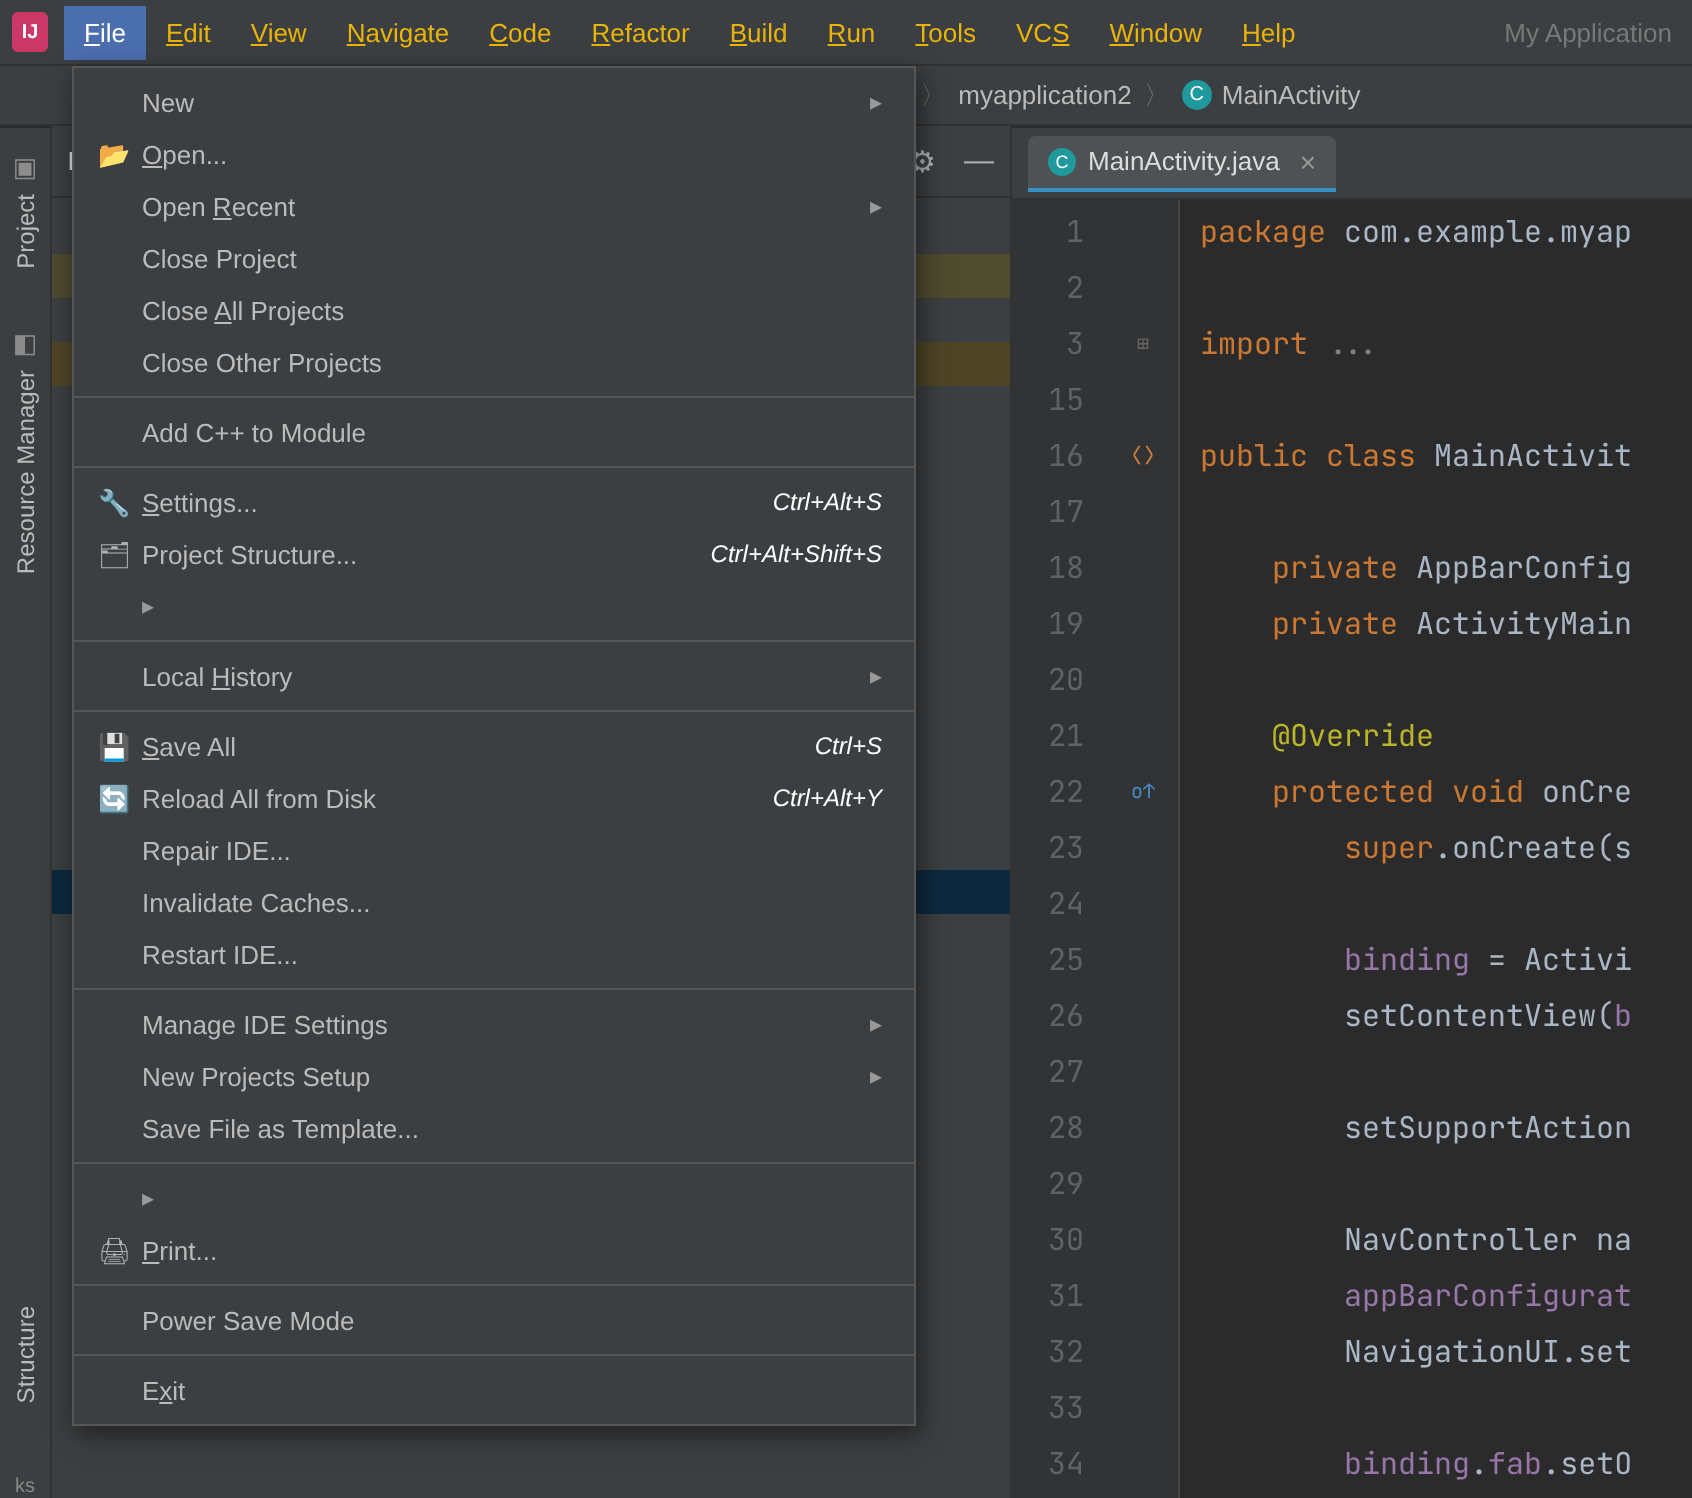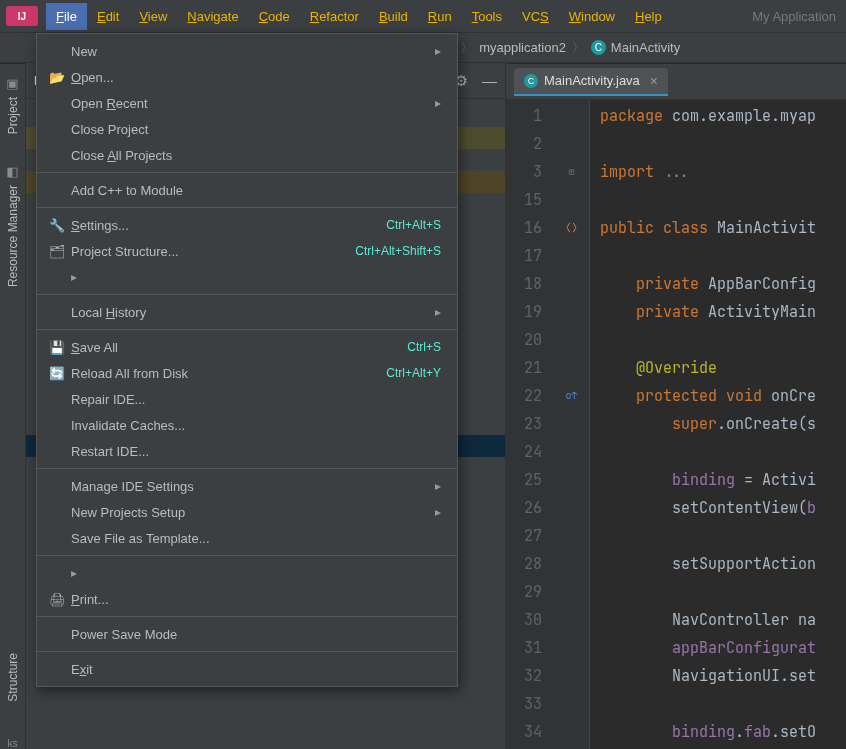--- a/index.html
+++ b/index.html
@@ -15,21 +15,21 @@
     }
     .menubar {
       background: #3c3f41;
       height: 33px;
       display: flex;
       align-items: center;
       padding-left: 6px;
       border-bottom: 1px solid #323232;
     }
     .menubar .logo {
-      width: 32px; height: 20px;
+      width: 18px; height: 20px;
       background: #cb3867;
       border-radius: 3px;
       margin-right: 8px;
       display: inline-flex;
       align-items: center;
       justify-content: center;
       font-weight: bold;
       color: #fff;
       font-size: 10px;
     }
@@ -115,21 +115,21 @@
       cursor: pointer;
     }
     .dropdown-item .dd-icon {
       width: 22px;
       text-align: left;
       color:#afb1b3;
       font-size: 13px;
     }
     .dropdown-item .dd-label { flex: 1; }
     .dropdown-item .dd-label u { text-decoration: underline; }
-    .dropdown-item .dd-shortcut { color:#5eead4; font-size:12px; }
+    .dropdown-item .dd-shortcut { color:#ffffff; font-size:12px;font-style:italic; }
     .dropdown-item .dd-sub { color:#999; font-size: 12px; }
     .dropdown-sep {
       height: 1px;
       background: #565656;
       margin: 4px 0;
     }
     .project-panel {
       position: absolute;
       left: 26px;
       top: 63px;
@@ -378,20 +378,24 @@
       <span class="dd-label">Open <u>R</u>ecent</span>
       <span class="dd-sub">▸</span>
     </div>
     <div class="dropdown-item">
       <span class="dd-icon"></span>
       <span class="dd-label">Close Project</span>
     </div>
     <div class="dropdown-item">
       <span class="dd-icon"></span>
       <span class="dd-label">Close <u>A</u>ll Projects</span>
+    </div>
+    <div class="dropdown-item">
+      <span class="dd-icon"></span>
+      <span class="dd-label">Close Other Projects</span>
     </div>
     <div class="dropdown-sep"></div>
     <div class="dropdown-item">
       <span class="dd-icon"></span>
       <span class="dd-label">Add C++ to Module</span>
     </div>
     <div class="dropdown-sep"></div>
     <div class="dropdown-item">
       <span class="dd-icon">🔧</span>
       <span class="dd-label"><u>S</u>ettings...</span>

